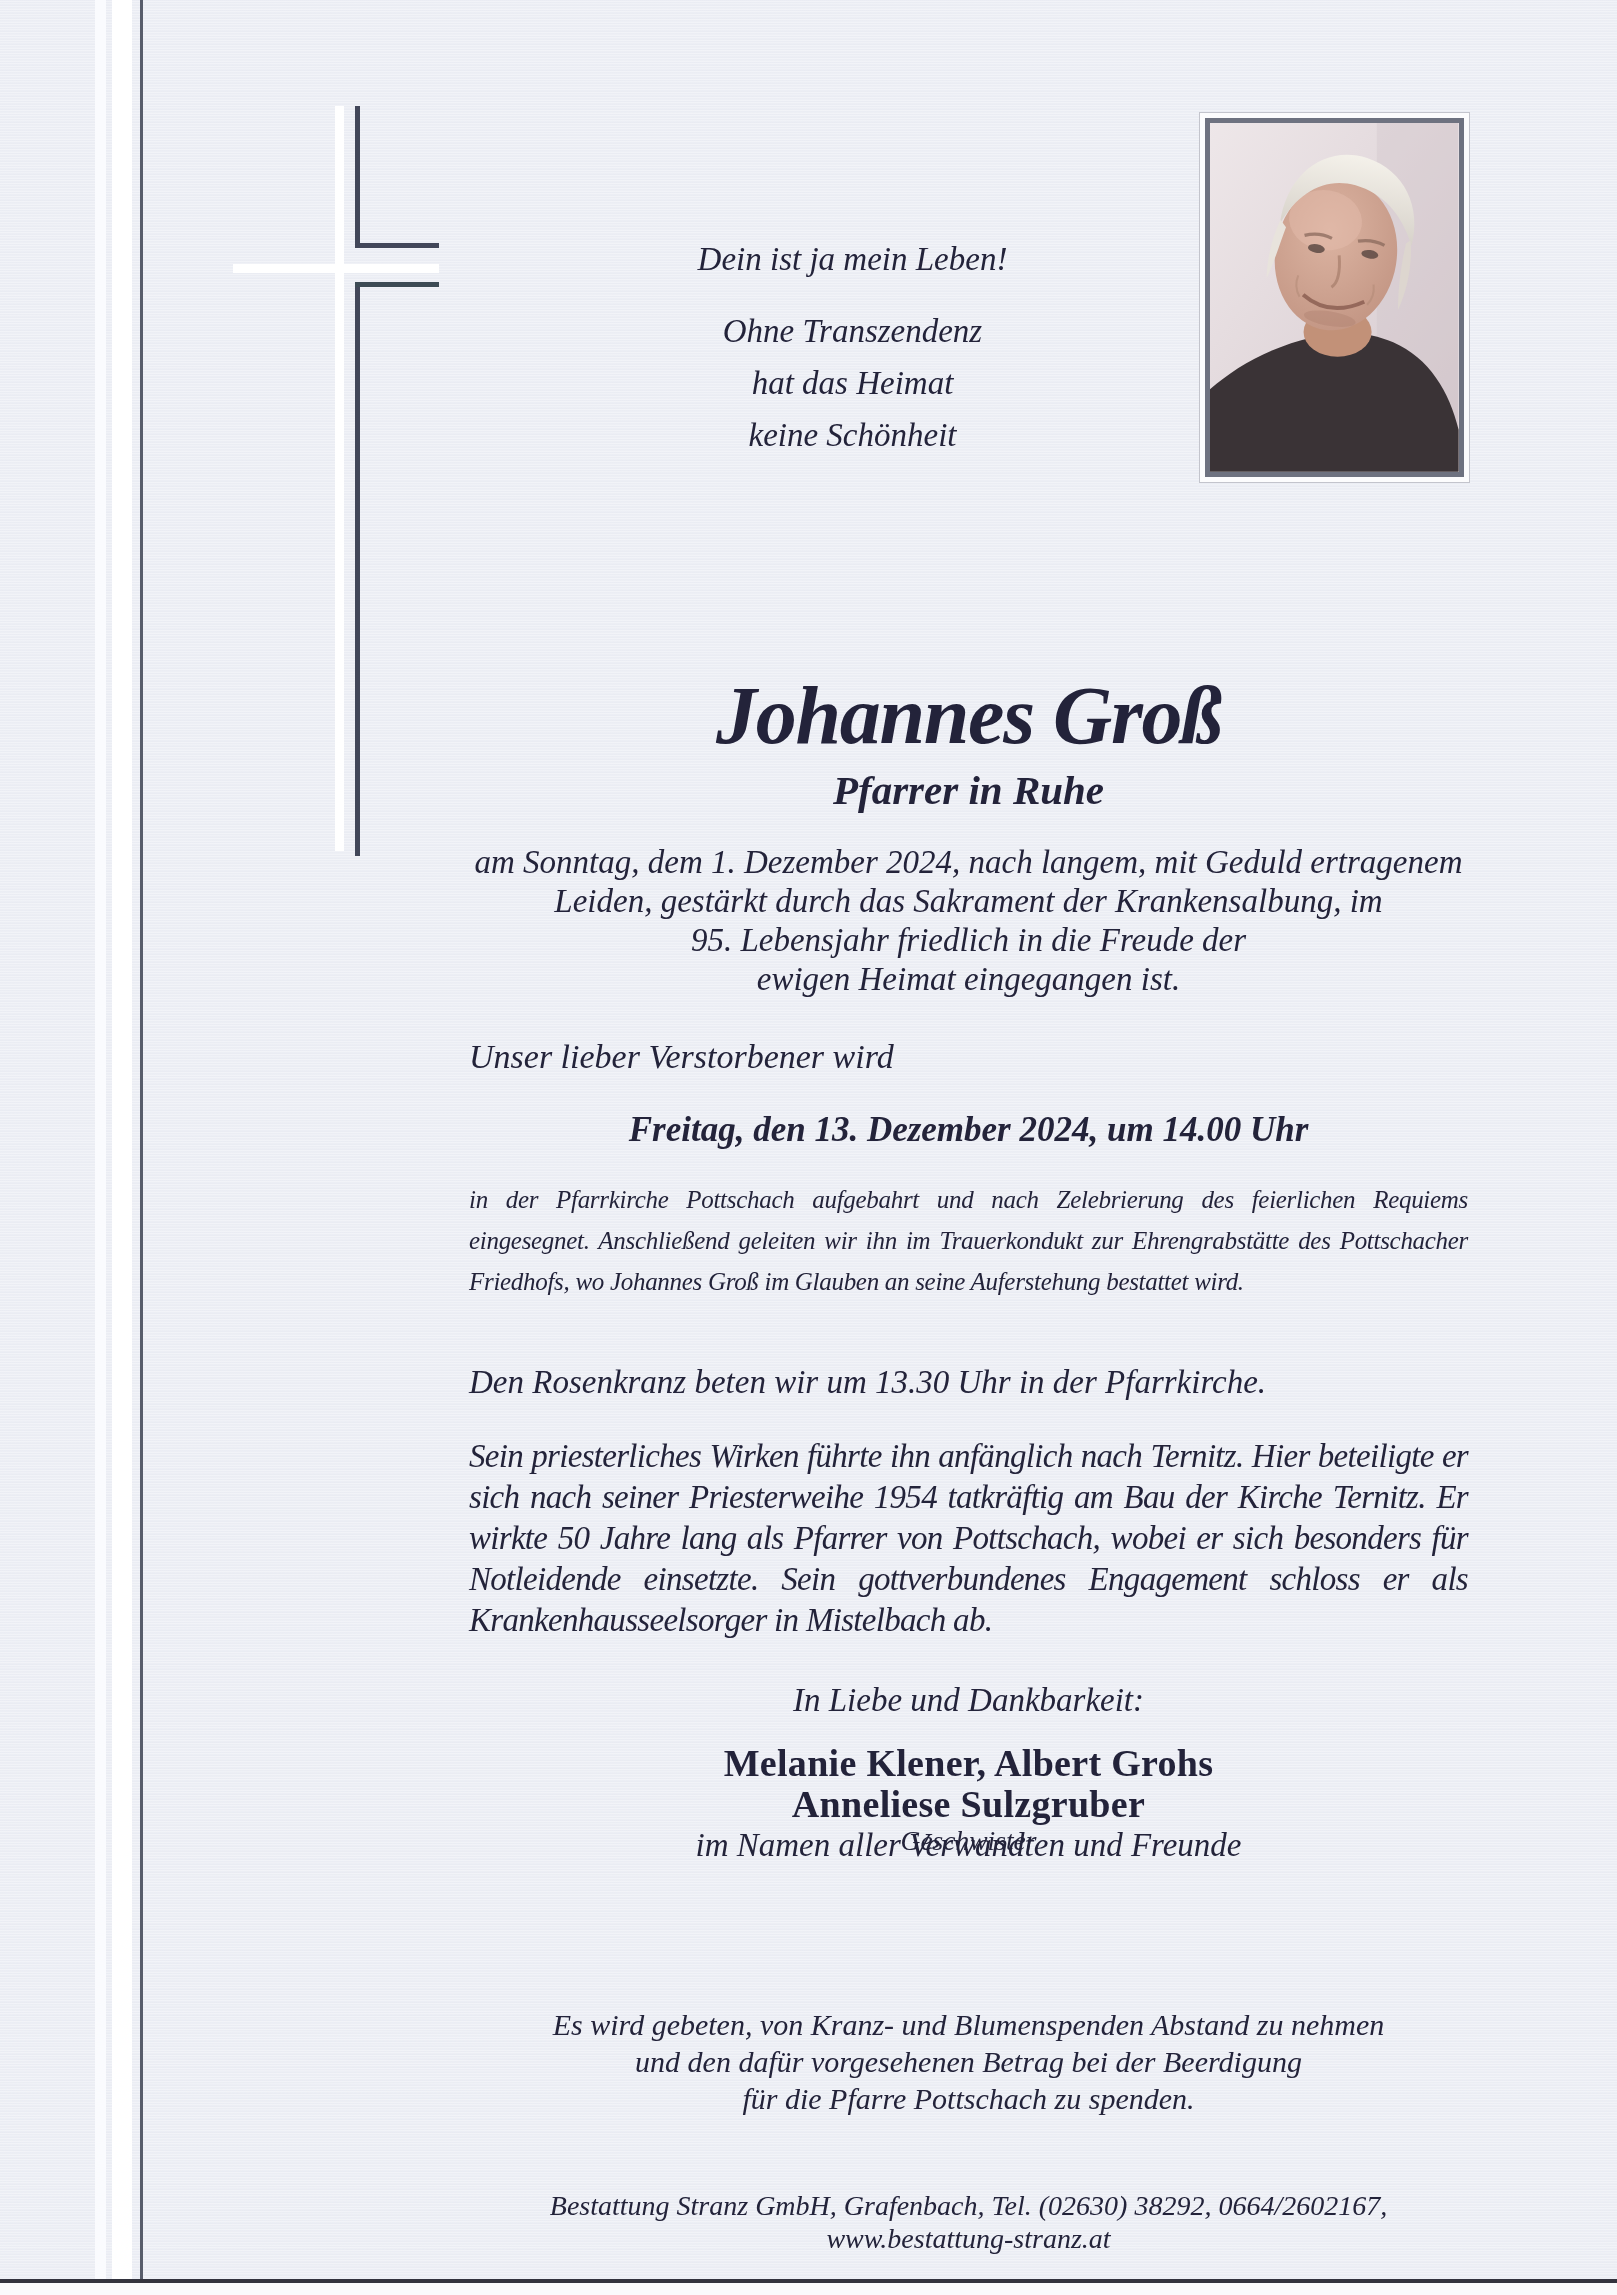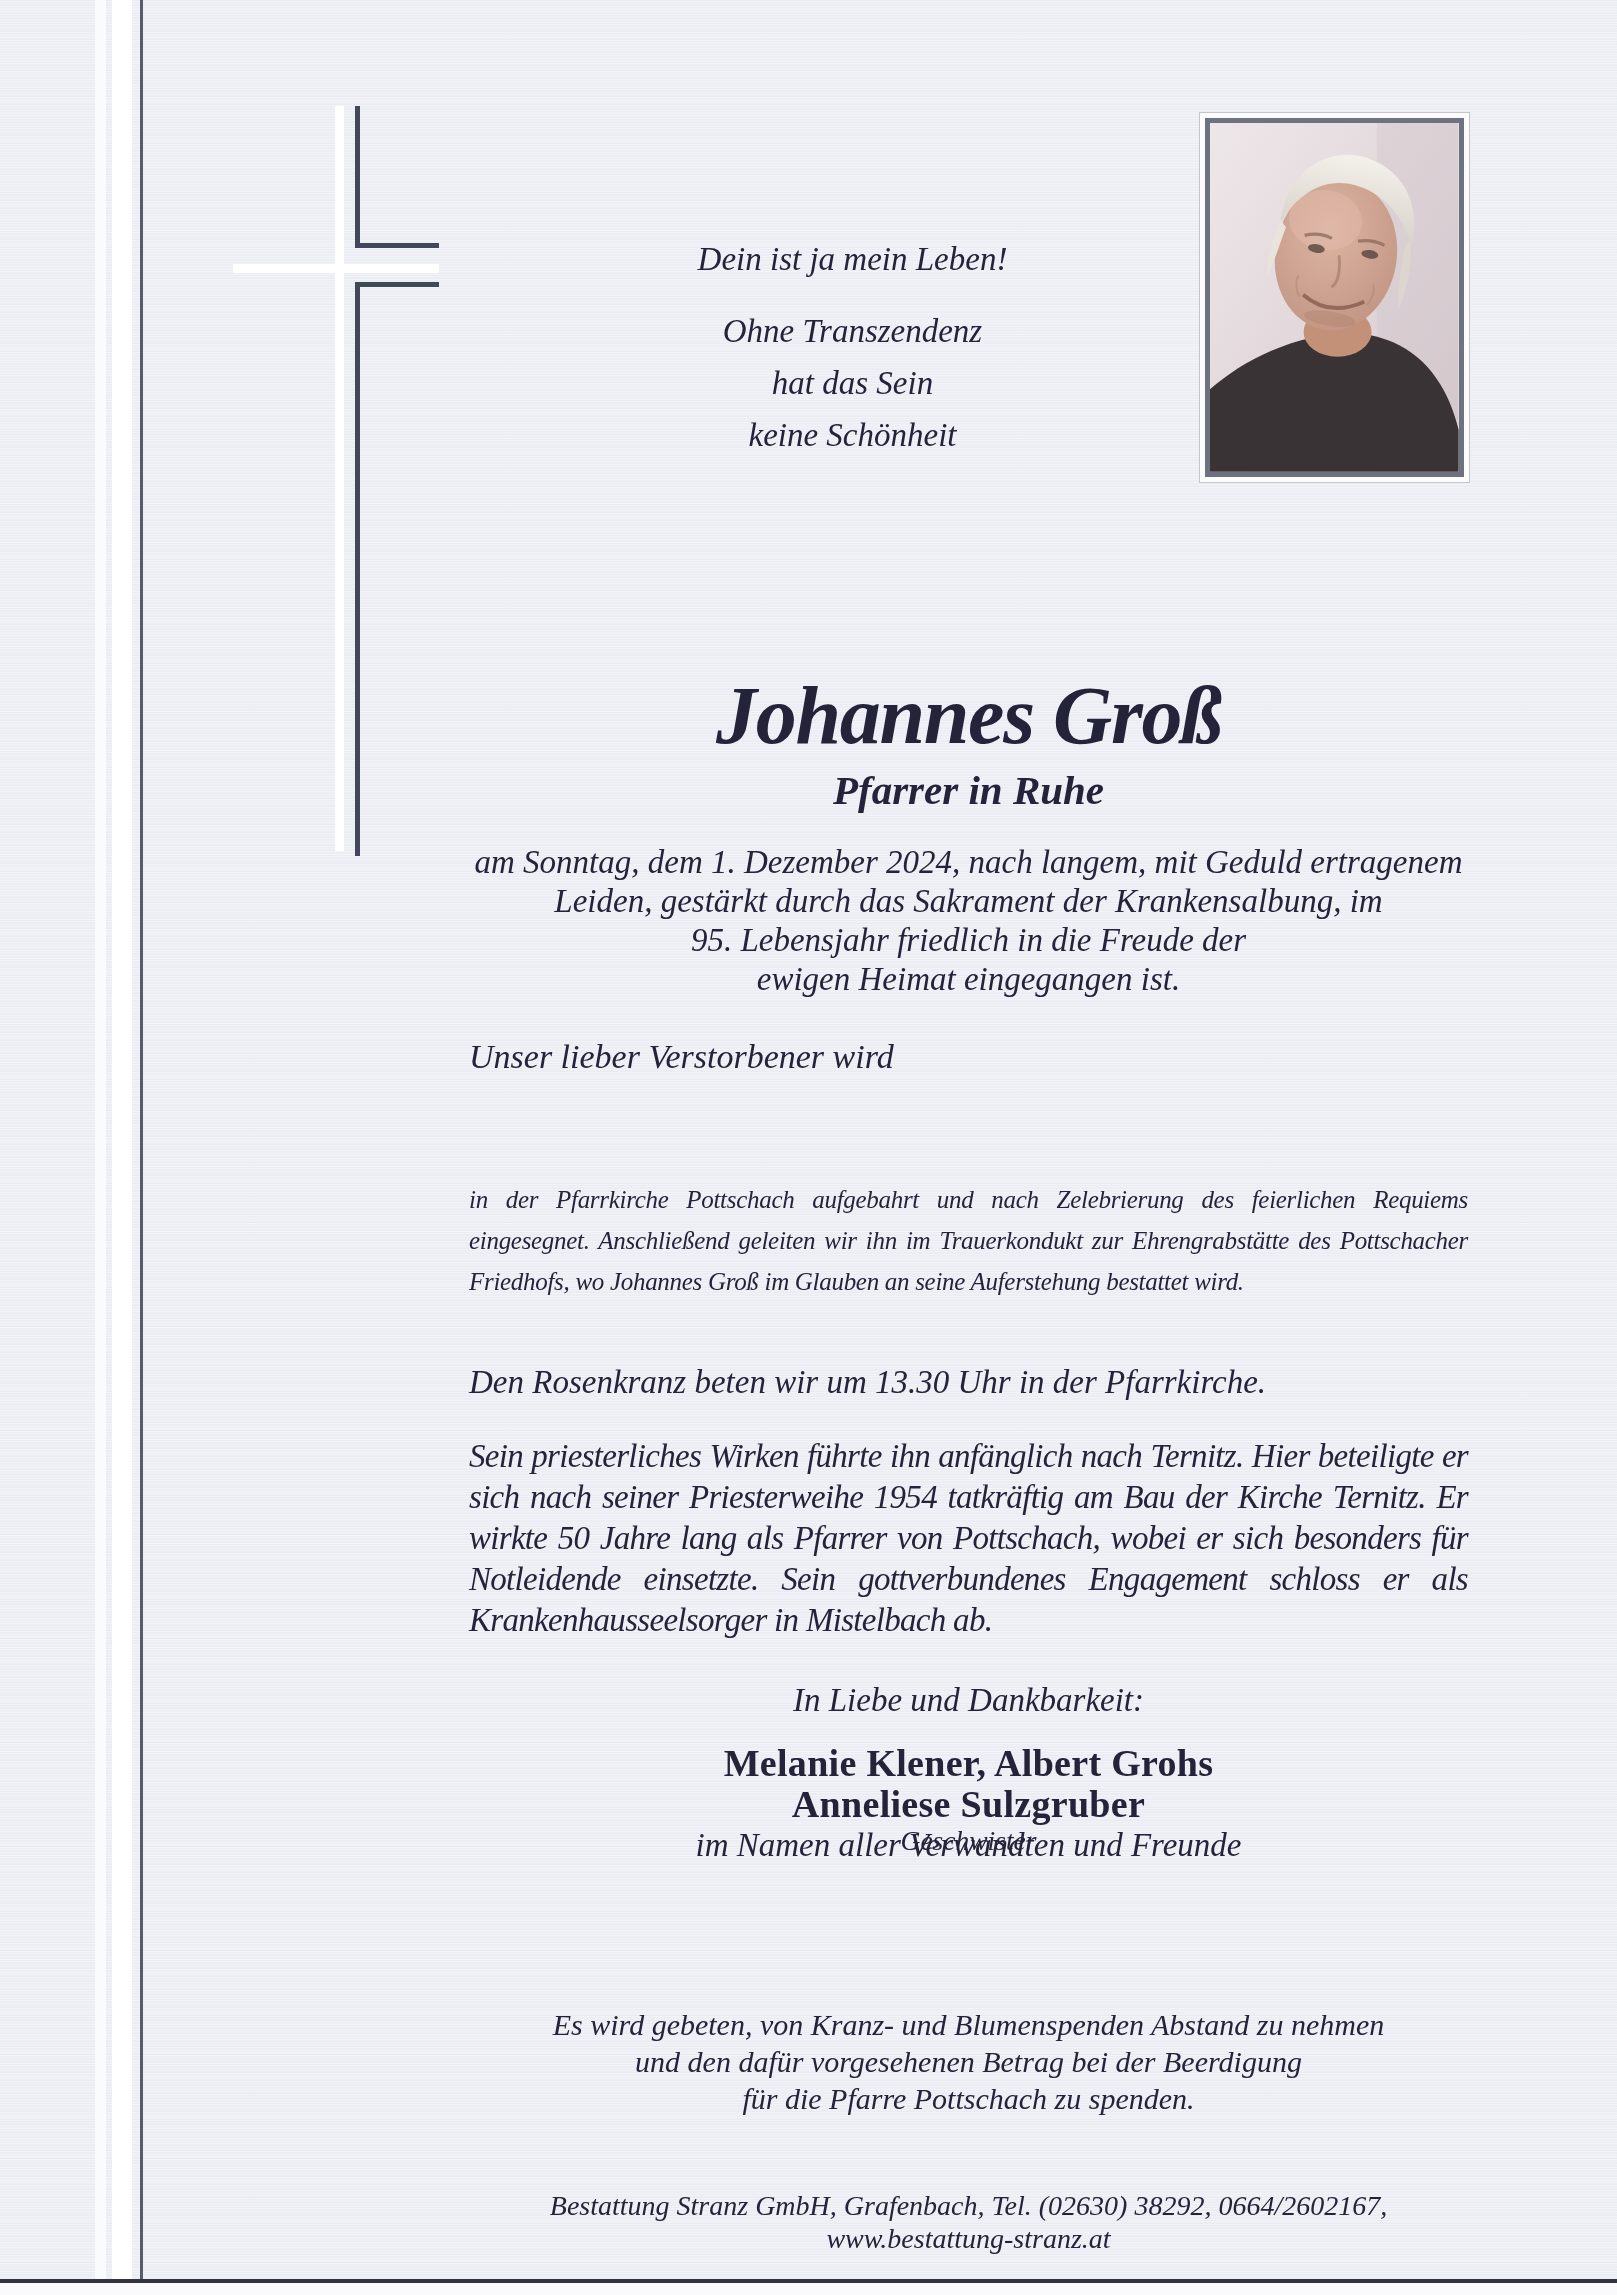--- a/index.html
+++ b/index.html
@@ -148,36 +148,37 @@
         </g>
       </svg>
     </div>
   </div>
 
   <div class="tb quote-first center it">
     <div class="line">Dein ist ja mein Leben!</div>
   </div>
   <div class="tb quote-rest center it">
     <div class="line">Ohne Transzendenz</div>
-    <div class="line">hat das Sein</div>
+    <div class="line">hat das Heimat</div>
     <div class="line">keine Schönheit</div>
   </div>
 
 
   <div class="tb col name center it b">Johannes Groß</div>
   <div class="tb col title center it b">Pfarrer in Ruhe</div>
 
   <div class="tb col death center it">
     <div class="line">am Sonntag, dem 1. Dezember 2024, nach langem, mit Geduld ertragenem</div>
     <div class="line">Leiden, gestärkt durch das Sakrament der Krankensalbung, im</div>
     <div class="line">95. Lebensjahr friedlich in die Freude der</div>
     <div class="line">ewigen Heimat eingegangen ist.</div>
   </div>
 
   <div class="tb col pre-funeral it">Unser lieber Verstorbener wird</div>
+  <div class="tb col fdate center it b">Freitag, den 13. Dezember 2024, um 14.00 Uhr</div>
   <div class="tb col fpara it">in der Pfarrkirche Pottschach aufgebahrt und nach Zelebrierung des feierlichen Requiems eingesegnet. Anschließend geleiten wir ihn im Trauerkondukt zur Ehrengrabstätte des Pottschacher Friedhofs, wo Johannes Groß im Glauben an seine Auferstehung bestattet wird.</div>
   <div class="tb col rosary it">Den Rosenkranz beten wir um 13.30 Uhr in der Pfarrkirche.</div>
   <div class="tb col bio it">Sein priesterliches Wirken führte ihn anfänglich nach Ternitz. Hier beteiligte er sich nach seiner Priesterweihe 1954 tatkräftig am Bau der Kirche Ternitz. Er wirkte 50 Jahre lang als Pfarrer von Pottschach, wobei er sich besonders für Notleidende einsetzte. Sein gottverbundenes Engagement schloss er als Krankenhausseelsorger in Mistelbach ab.</div>
 
   <div class="tb col closing center it">In Liebe und Dankbarkeit:</div>
   <div class="tb col mnames center b">
     <div class="line">Melanie Klener, Albert Grohs</div>
     <div class="line">Anneliese Sulzgruber</div>
   </div>
   <div class="tb col relation center it">Geschwister</div>

